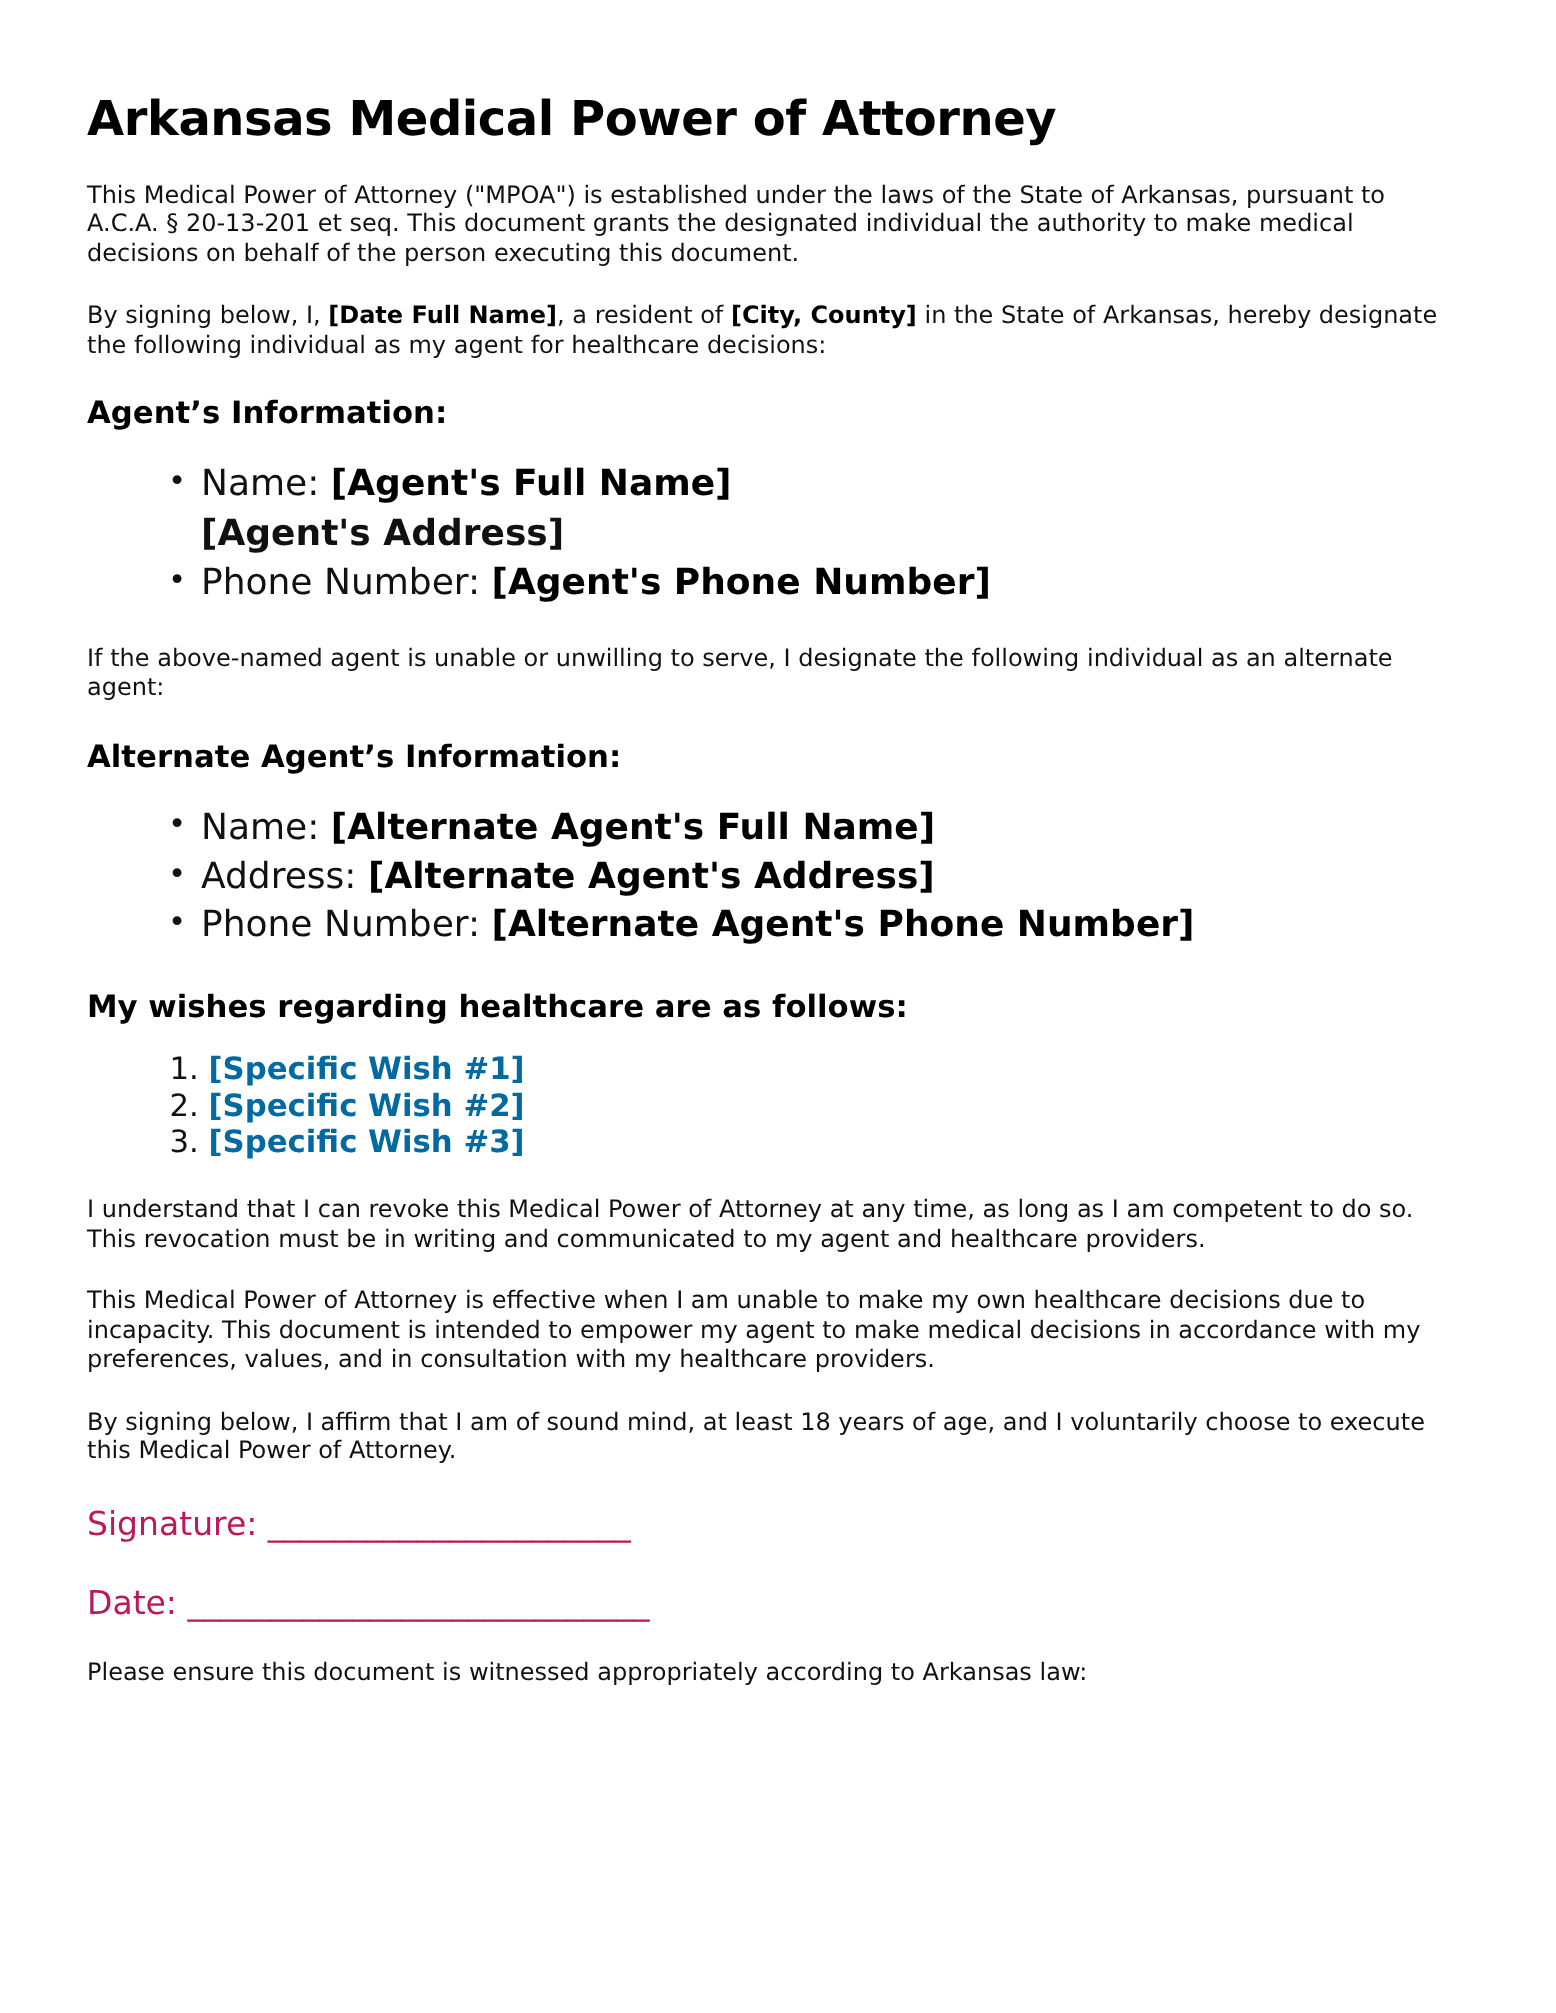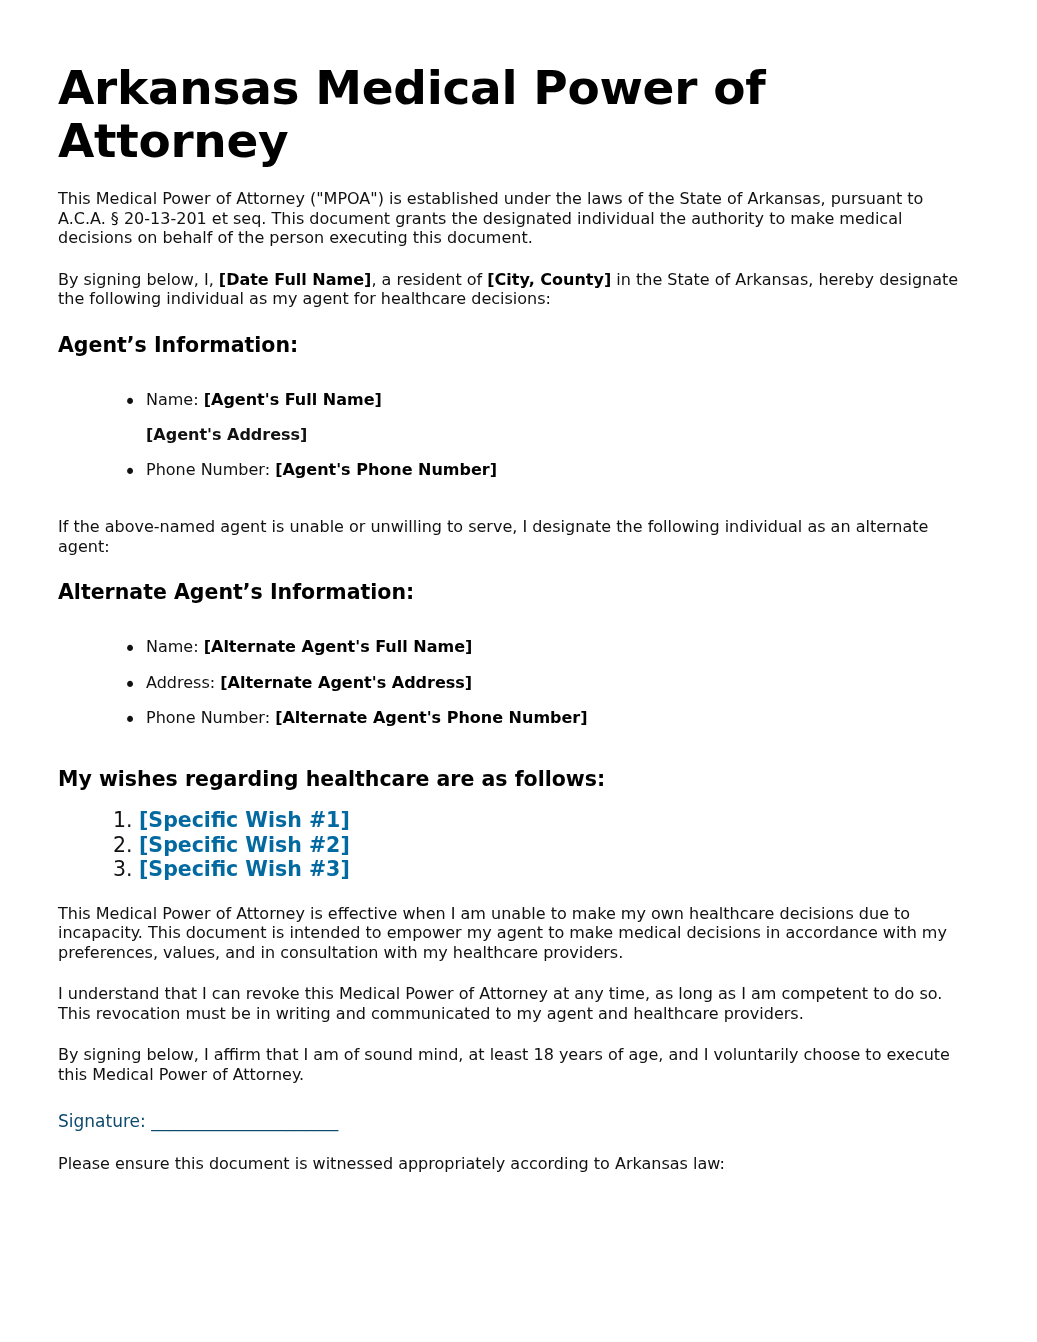--- a/index.html
+++ b/index.html
@@ -19,21 +19,21 @@
     overflow: hidden;
   }
   .content {
     position: absolute;
     left: 58px;
     top: 0;
     width: 915px;
   }
 
   .doc-title {
-    font-size: 47px;
+    font-size: 32px;
     font-weight: bold;
     letter-spacing: -0.3px;
     line-height: 1.12;
     margin: 0;
     padding-top: 62px;
     color: #000;
   }
 
   p.para {
     font-size: 16px;
@@ -53,25 +53,25 @@
     color: #000;
   }
 
   ul.bullets {
     margin: 0;
     padding: 0 0 0 50px;
     padding-top: 16px;
     list-style: none;
   }
   ul.bullets li {
-    font-size: 16px;
+    font-size: 24px;
     line-height: 1.2;
     position: relative;
     padding-left: 22px;
-    margin: 16px;
+    margin: 4px;
     color: #111;
   }
   ul.bullets li::before {
     content: "\2022";
     position: absolute;
     left: 0;
     top: 0;
     font-size: 20.5px;
     line-height: 1.2;
     color: #111;
@@ -104,24 +104,24 @@
     position: absolute;
     left: 0;
     top: 0;
     font-weight: normal;
     color: #111;
   }
 
   b, .b { font-weight: bold; color: #000; }
 
   .sig-row {
-    font-size: 17px;
+    font-size: 22px;
     line-height: 1.2;
     padding-top: 27px;
-    color: #0c4a6e;
+    color: #be185d;
     white-space: pre;
   }
   .sig-row .rule {
     font-weight: normal;
     letter-spacing: 0px;
   }
   .witness-row {
     font-size: 20.5px;
     line-height: 1.2;
     padding-top: 24px;
@@ -173,28 +173,29 @@
     </ul>
 
     <h2 class="section-heading">My wishes regarding healthcare are as follows:</h2>
 
     <ol class="wishes">
       <li>[Specific Wish #1]</li>
       <li>[Specific Wish #2]</li>
       <li>[Specific Wish #3]</li>
     </ol>
 
+    <p class="para">I understand that I can revoke this Medical Power of Attorney at any time, as long as I am competent to do so. This revocation must be in writing and communicated to my agent and healthcare providers.</p>
+
     <p class="para">This Medical Power of Attorney is effective when I am unable to make my own healthcare decisions due to incapacity. This document is intended to empower my agent to make medical decisions in accordance with my preferences, values, and in consultation with my healthcare providers.</p>
 
-    <p class="para">I understand that I can revoke this Medical Power of Attorney at any time, as long as I am competent to do so. This revocation must be in writing and communicated to my agent and healthcare providers.</p>
-
     <p class="para">By signing below, I affirm that I am of sound mind, at least 18 years of age, and I voluntarily choose to execute this Medical Power of Attorney.</p>
 
     <div class="sig-row"><span>Signature: </span><span class="rule">______________________</span></div>
 
+    <div class="sig-row"><span>Date: </span><span class="rule">____________________________</span></div>
 
     <p class="para">Please ensure this document is witnessed appropriately according to Arkansas law:</p>
 
 
   </div>
 
 
 </div>
 
 </body></html>

